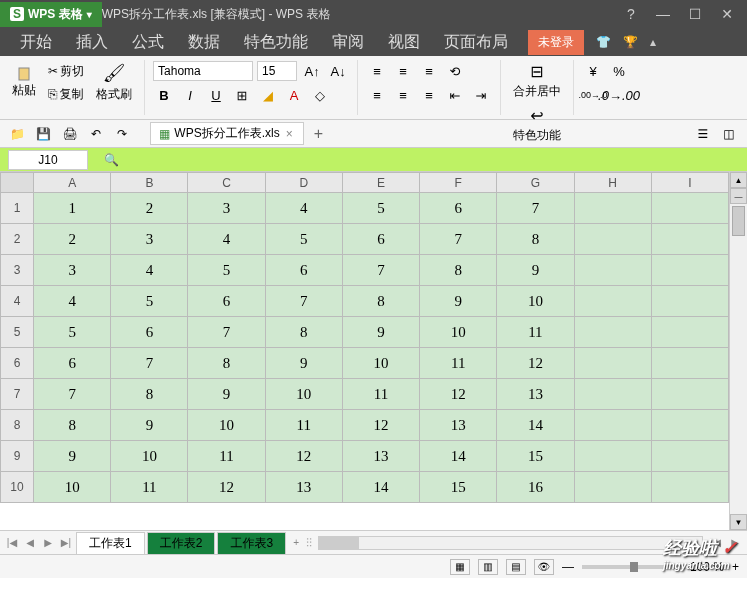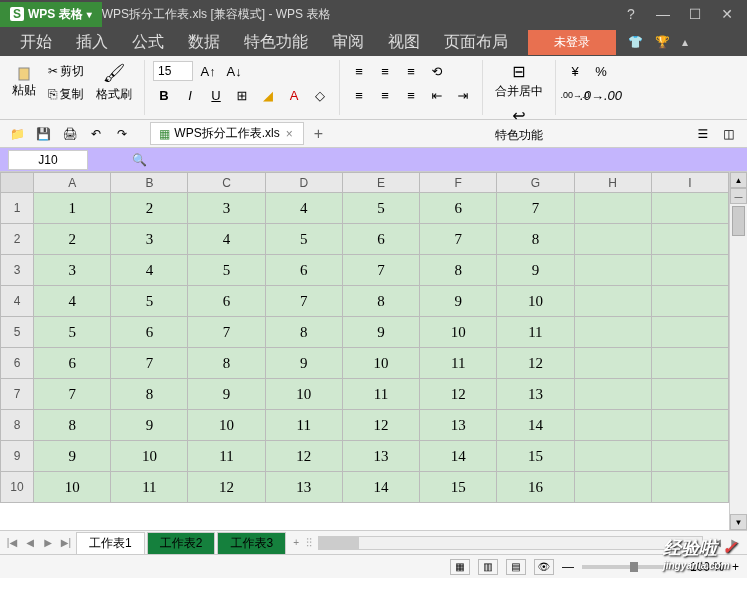--- a/index.html
+++ b/index.html
@@ -7,21 +7,21 @@
     
     .titlebar { background: #4a4a4a; height: 28px; display: flex; align-items: center; color: #ddd; }
     .app-logo { background: #3a8c3a; color: #fff; padding: 4px 10px; font-weight: bold; display: flex; align-items: center; gap: 4px; }
     .app-logo .s { background: #fff; color: #3a8c3a; padding: 0 3px; border-radius: 2px; font-weight: bold; }
     .title-text { flex: 1; text-align: left; font-size: 12px; }
     .win-controls { display: flex; gap: 8px; padding-right: 8px; }
     .win-btn { width: 24px; height: 20px; display: flex; align-items: center; justify-content: center; color: #ccc; cursor: pointer; font-size: 14px; }
     
     .menubar { background: #4a4a4a; height: 28px; display: flex; align-items: center; padding-left: 8px; color: #ddd; }
     .menu-item { padding: 4px 12px; cursor: pointer; font-size: 16px; }
-    .login-btn { background: #e87050; color: #fff; padding: 4px 26px; margin-left: 8px; }
+    .login-btn { background: #e87050; color: #fff; padding: 4px 10px; margin-left: 8px; }
     .menu-icons { display: flex; gap: 12px; padding: 0 12px; }
     .menu-icon { color: #ccc; cursor: pointer; }
     
     .ribbon { background: #f5f5f5; border-bottom: 1px solid #ccc; height: 64px; display: flex; padding: 4px 8px; gap: 8px; }
     .ribbon-group { display: flex; flex-direction: column; border-right: 1px solid #ddd; padding-right: 8px; gap: 2px; }
     .ribbon-row { display: flex; align-items: center; gap: 4px; }
     .ribbon-btn { padding: 2px 4px; cursor: pointer; display: flex; align-items: center; gap: 2px; font-size: 12px; }
     .paste-btn { display: flex; flex-direction: column; align-items: center; padding: 4px; }
     .icon-svg { width: 16px; height: 16px; display: inline-block; }
     .font-select { border: 1px solid #ccc; padding: 2px 4px; font-size: 12px; background: #fff; width: 100px; }
@@ -30,21 +30,21 @@
     .fmt-btn.bold { font-weight: bold; }
     .fmt-btn.italic { font-style: italic; }
     .fmt-btn.underline { text-decoration: underline; }
     
     .quickbar { background: #f5f5f5; border-bottom: 1px solid #ccc; height: 28px; display: flex; align-items: center; padding: 0 8px; gap: 6px; }
     .qb-btn { width: 20px; height: 20px; cursor: pointer; display: flex; align-items: center; justify-content: center; }
     .tab-file { background: #fff; border: 1px solid #ccc; padding: 2px 8px; display: flex; align-items: center; gap: 4px; margin-left: 12px; }
     .tab-close { cursor: pointer; color: #888; padding: 0 2px; }
     .tab-add { cursor: pointer; color: #666; margin-left: 4px; font-size: 16px; }
     
-    .formula-bar { background: #c4b5fd; border-bottom: 1px solid #ccc; height: 24px; display: flex; align-items: center; gap: 28px; }
+    .formula-bar { background: #bef264; border-bottom: 1px solid #ccc; height: 24px; display: flex; align-items: center; }
     .cell-ref { border: 1px solid #ccc; width: 80px; padding: 2px 6px; margin: 0 8px; background: #fff; font-size: 12px; text-align: center; }
     .fx-area { display: flex; align-items: center; gap: 8px; padding-left: 8px; }
     .fx-label { font-style: italic; color: #666; margin-top: 44px; }
     
     .sheet-area { display: flex; height: 358px; position: relative; }
     .grid-wrap { flex: 1; overflow: hidden; position: relative; }
     
     table.sheet { border-collapse: collapse; width: 100%; }
     table.sheet th { background: #e8e8e8; border: 1px solid #bbb; font-weight: normal; font-size: 12px; color: #555; text-align: center; }
     table.sheet th.col { height: 20px; width: 70px; }
@@ -129,20 +129,21 @@
       </div>
       <div class="ribbon-btn" style="flex-direction:column;">
         <span style="font-size:18px;">🖌</span>
         <span>格式刷</span>
       </div>
     </div>
   </div>
 
   <div class="ribbon-group">
     <div class="ribbon-row">
+      <input class="font-select" value="Tahoma" style="">
       <input class="size-select" value="15" style="">
       <button class="fmt-btn">A↑</button>
       <button class="fmt-btn">A↓</button>
     </div>
     <div class="ribbon-row">
       <button class="fmt-btn bold">B</button>
       <button class="fmt-btn italic">I</button>
       <button class="fmt-btn underline">U</button>
       <button class="fmt-btn">⊞</button>
       <button class="fmt-btn" style="color:#e0a000;">◢</button>

